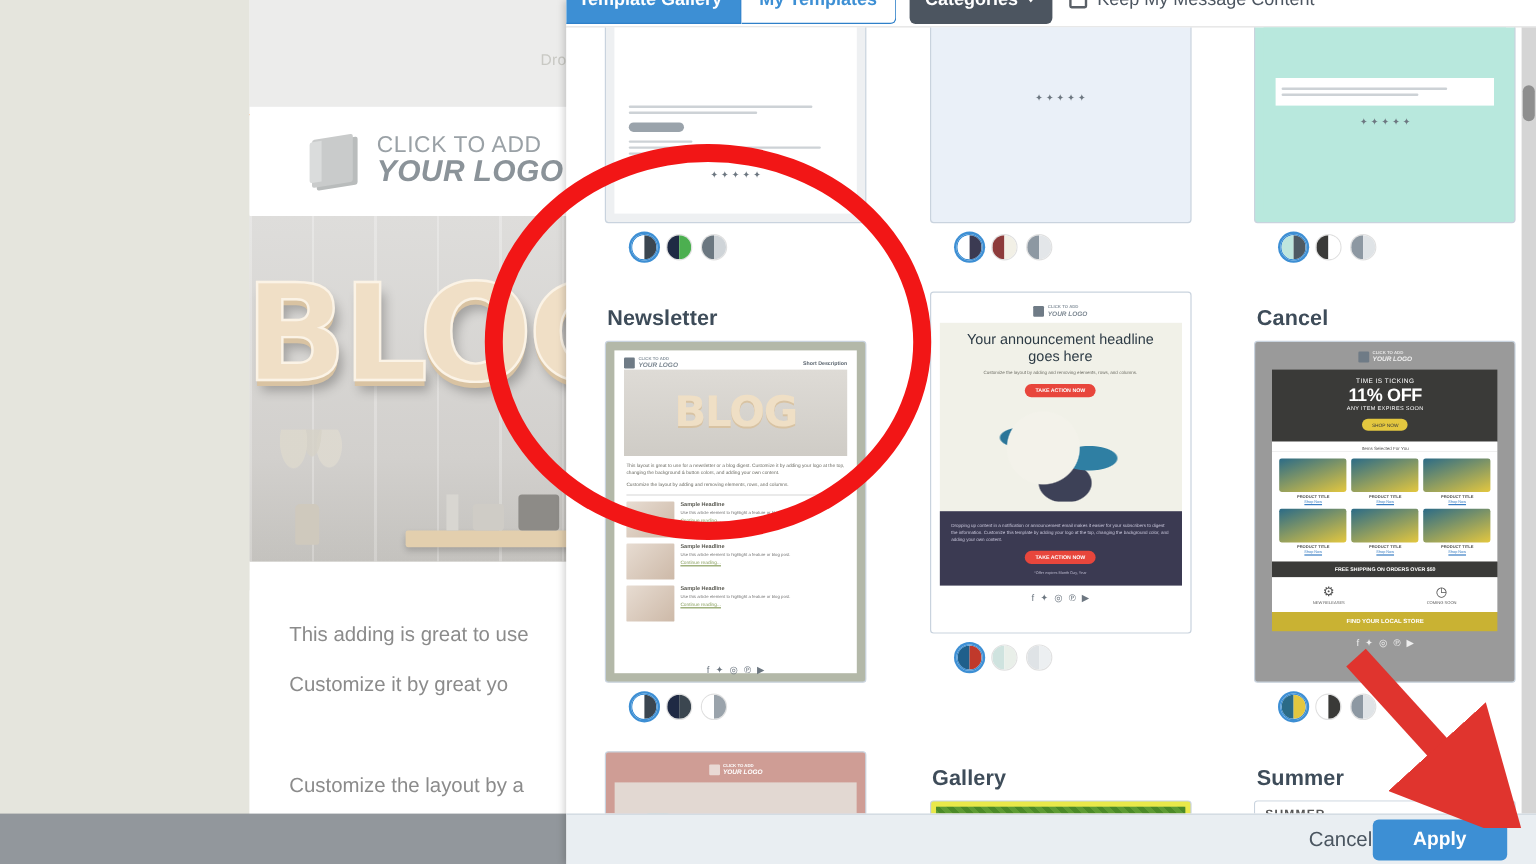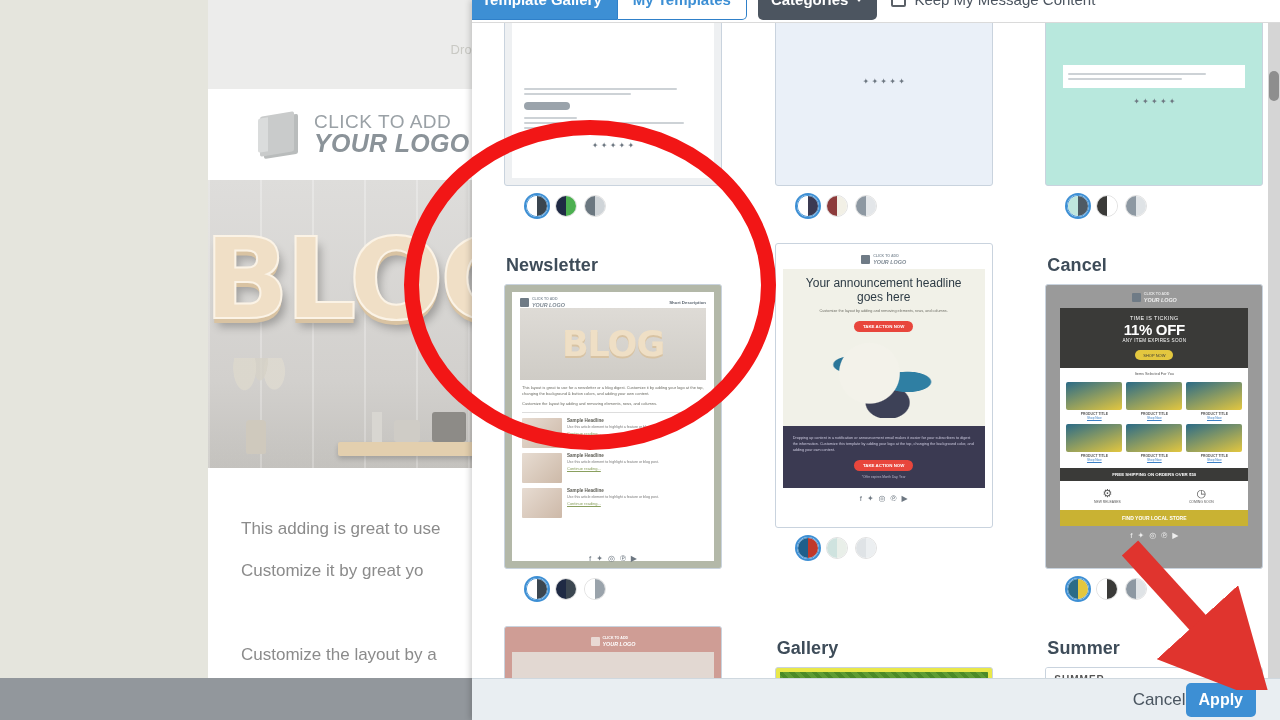--- a/index.html
+++ b/index.html
@@ -231,21 +231,21 @@
 
   
   #modal-footer {
     position:absolute; left:0; top:678px; width:808px; height:42px;
     background:#e9eef2; border-top:1px solid #cfd8df;
     display:flex; align-items:center; justify-content:flex-end; padding-right:24px;
   }
   #cancel-btn { font-size:17px; color:#4a5560; cursor:pointer; }
   #apply-btn {
     background:#3d8fd4; color:#fff; font-size:16px; font-weight:bold;
-    padding:8px 13px; border-radius:5px; border:none; cursor:pointer;
+    padding:8px 34px; border-radius:5px; border:none; cursor:pointer;
   }
 
   
   #scrollbar-track {
     position:absolute; right:0; top:23px; width:12px; height:655px; background:#d5d5d5;
   }
   #scrollbar-thumb {
     position:absolute; right:1px; top:48px; width:10px; height:30px;
     background:#8e8e8e; border-radius:5px;
   }

